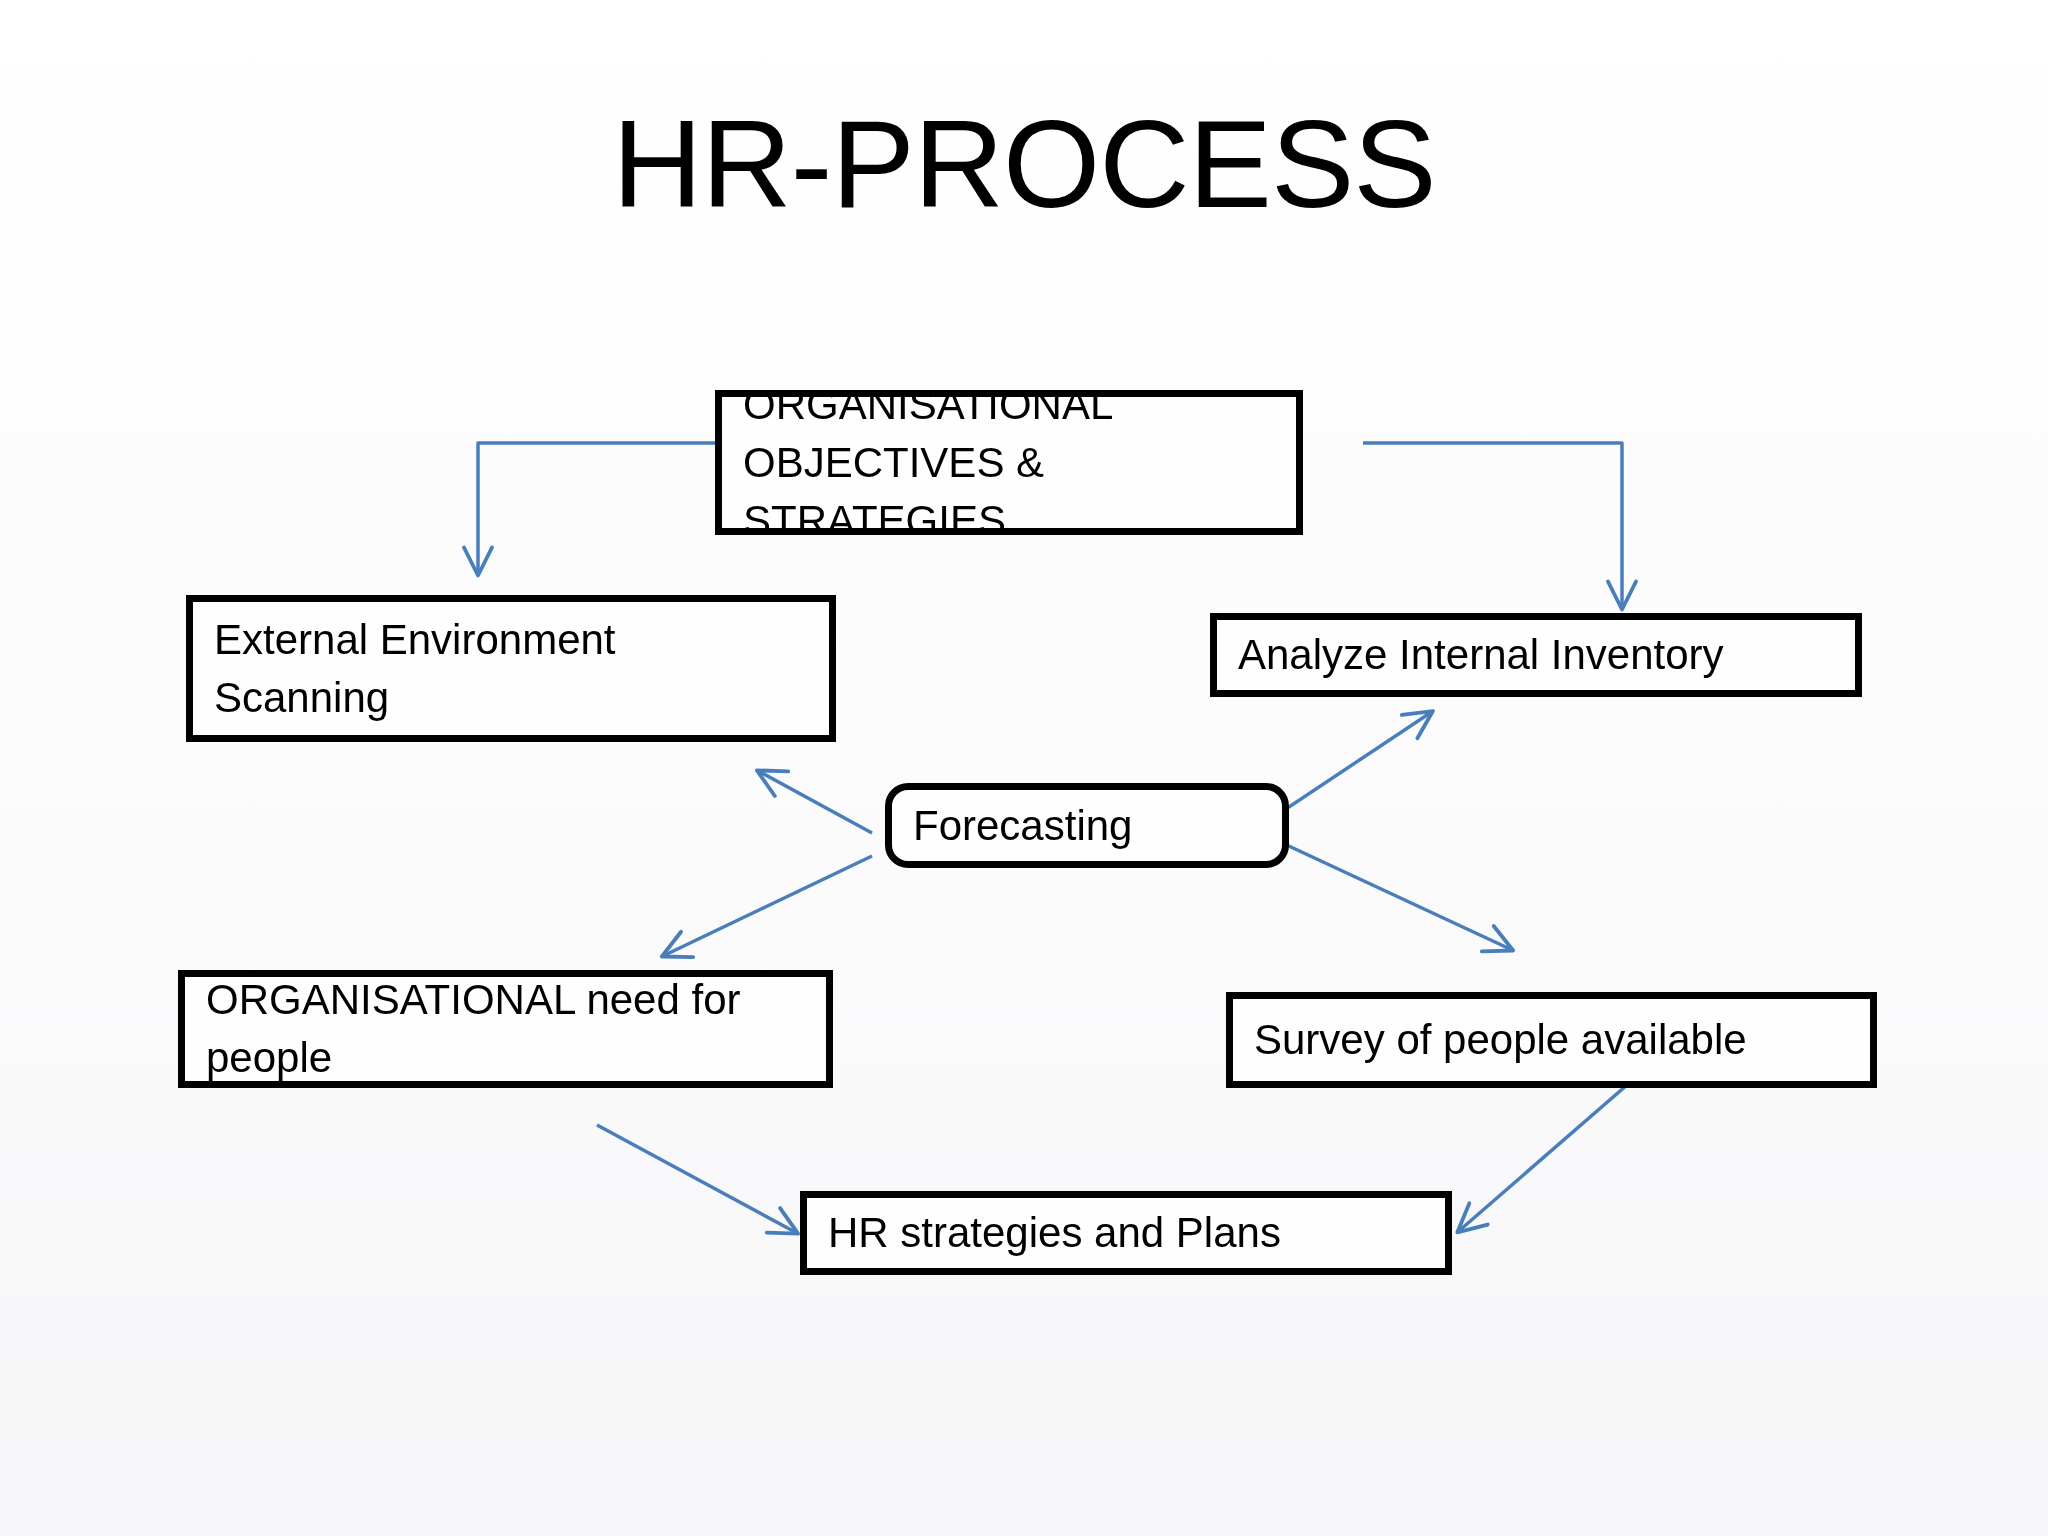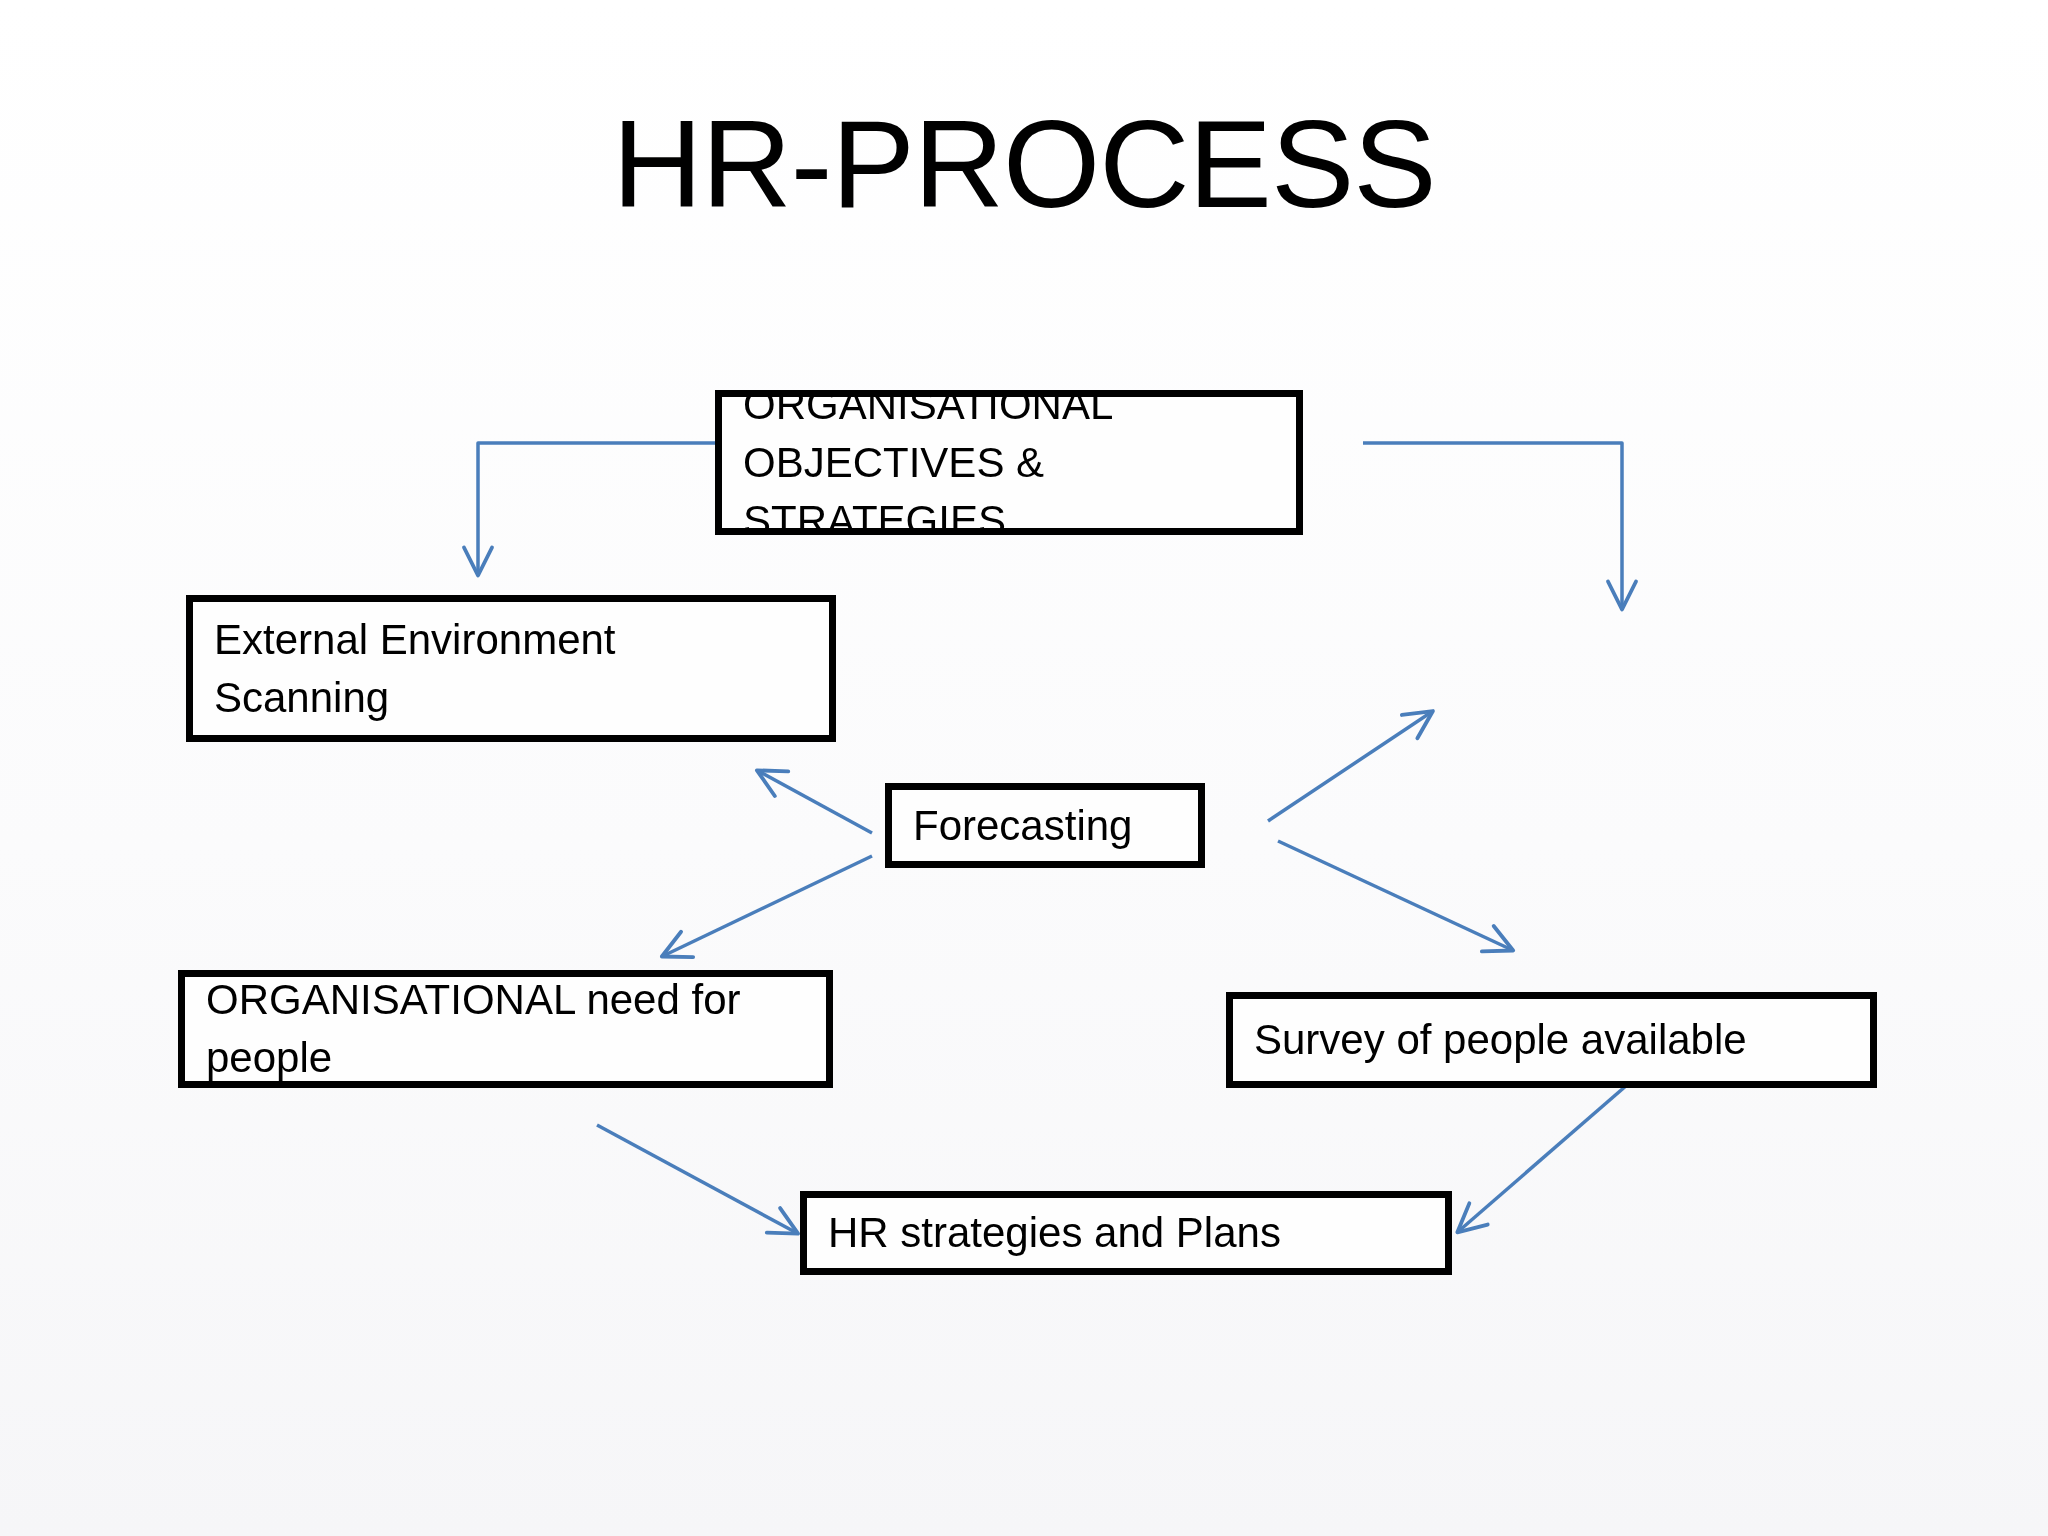--- a/index.html
+++ b/index.html
@@ -62,21 +62,21 @@
     padding: 0 10px 0 21px;
     font-size: 42px;
     line-height: 58px;
     color: var(--text-color, #000);
     white-space: pre-line;
   }
   
   .box-objectives  { left: 715px;  top: 390px;  width: 588px; height: 145px; }
   .box-external    { left: 186px;  top: 595px;  width: 650px; height: 147px; }
   .box-analyze     { left: 1210px; top: 613px;  width: 652px; height: 84px;  }
-  .box-forecasting { left: 885px;  top: 783px;  width: 320px; height: 85px;  }
+  .box-forecasting { left: 885px;  top: 783px;  width: 404px; height: 85px; border-radius: 23px;  }
   .box-need        { left: 178px;  top: 970px;  width: 655px; height: 118px; }
   .box-survey      { left: 1226px; top: 972px;  width: 651px; height: 96px; margin-top: 20px;  }
   .box-hr          { left: 800px;  top: 1191px; width: 652px; height: 84px;  }
 </style>
 </head>
 <body>
 
 <div class="slide">
 
   <h1 class="slide-title">HR-PROCESS</h1>
@@ -100,20 +100,23 @@
   <div class="box box-objectives">
     <span class="box-label">ORGANISATIONAL
 OBJECTIVES &amp; STRATEGIES</span>
   </div>
 
   <div class="box box-external">
     <span class="box-label">External Environment
 Scanning</span>
   </div>
 
+  <div class="box box-analyze">
+    <span class="box-label">Analyze Internal Inventory</span>
+  </div>
 
   <div class="box box-forecasting">
     <span class="box-label">Forecasting</span>
   </div>
 
   <div class="box box-need">
     <span class="box-label">ORGANISATIONAL need for
 people</span>
   </div>
 

